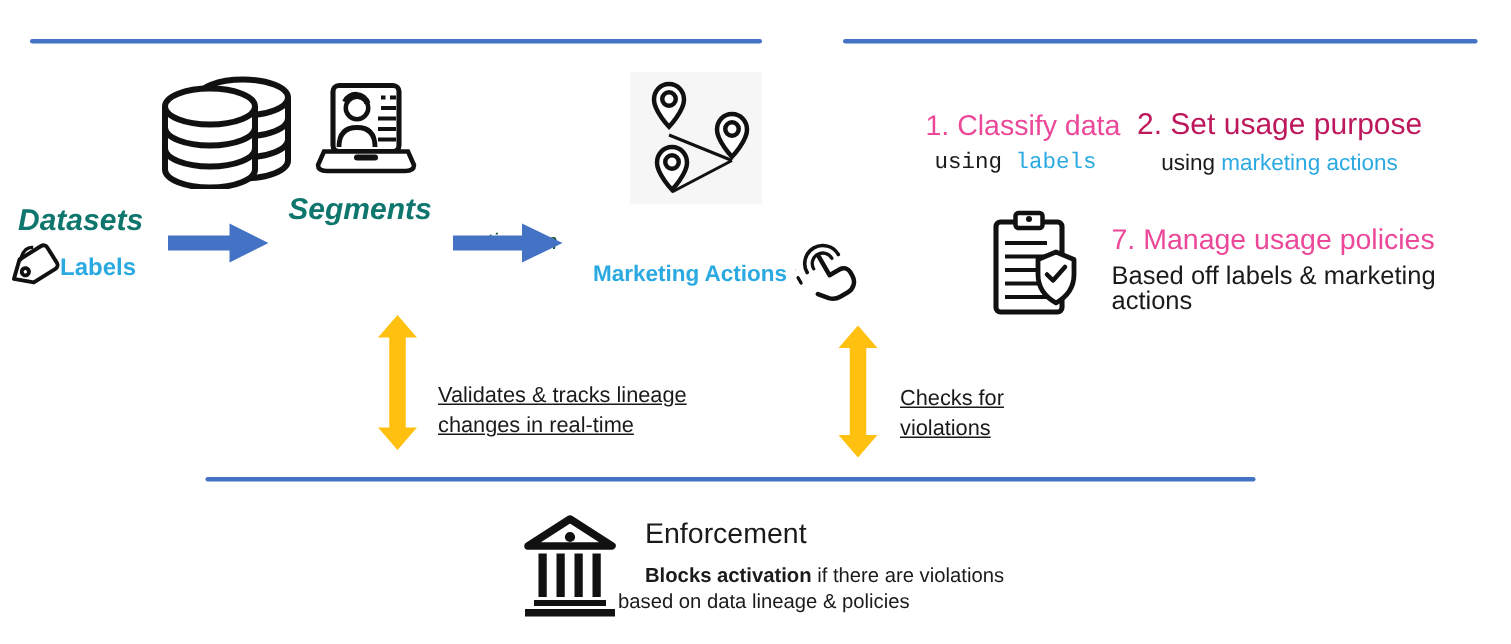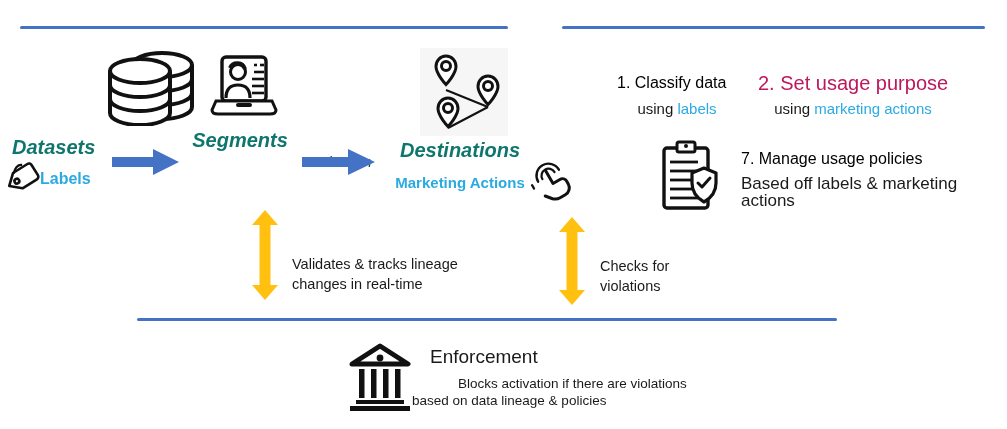--- a/index.html
+++ b/index.html
@@ -5,24 +5,24 @@
   html,body{margin:0;padding:0;background:#fff;}
   .canvas{
     position:relative;width:1007px;height:429px;background:#ffffff;overflow:hidden;
     font-family:"Liberation Sans", sans-serif;color:#1a1a1a;
   }
   .abs{position:absolute;}
   .hline{height:3px;background:#4472C4;border-radius:2px;}
   .red-label{color:#0f766e;font-style:italic;font-weight:bold;font-size:20px;line-height:27px;}
   .cyan-label{color:#2BAAE2;font-weight:600;font-size:15px;}
   .blue-italic{color:#14532d;font-style:italic;font-size:15px;margin-top:24px;}
-  .step-title{font-size:16px;color:#000000;}
+  .step-title{font-size:19px;color:#ec4899;}
   .step-title-lg{font-size:20px;color:#be185d;}
   .step-sub{font-size:15px;color:#1a1a1a;}
-  .note{font-size:14.5px;line-height:20px;color:#1a1a1a;}
+  .note{font-size:14.5px;line-height:20px;color:#1a1a1a;text-decoration:underline;}
   .small-note{font-size:13.5px;line-height:17px;color:#1a1a1a;}
   .center{text-align:center;}
   svg{display:block;}
 </style>
 </head>
 <body>
 
 <div class="canvas">
 
   <div class="abs hline" style="left:20px;top:26px;width:488px;"></div>
@@ -109,37 +109,36 @@
           <circle cx="12" cy="12" r="4.5"></circle>
         </g>
         <g transform="translate(12,44)">
           <path d="M12 2 C6 2 2 7 2 12.5 c0 7.5 10 18 10 18 s10 -10.5 10 -18 C22 7 18 2 12 2 z"></path>
           <circle cx="12" cy="12" r="4.5"></circle>
         </g>
       </g>
     </svg>
   </div>
 
-  <div class="abs red-label center" style="left:392px;top:137px;width:136px;">Destinations</div>
   <div class="abs cyan-label center" style="left:392px;top:174px;width:136px;">Marketing Actions</div>
 
   <div class="abs" style="left:530px;top:155px;">
     <svg width="42" height="50" viewBox="0 0 42 50">
       <g transform="rotate(-30 21 25)" stroke="#111" fill="none" stroke-linecap="round" stroke-linejoin="round">
         <path d="M9 20 a12 12 0 0 1 24 0" stroke-width="2.4"></path>
         <path d="M14 20 a7 7 0 0 1 14 0" stroke-width="2.2"></path>
         <path d="M21 14 v15 m0 0 h8 a5 5 0 0 1 5 5 v3 a8 8 0 0 1 -8 8 h-6 a10 10 0 0 1 -7 -3 l-5 -6" stroke-width="3"></path>
         <line x1="2" y1="10" x2="2" y2="14" stroke-width="2.2"></line>
         <line x1="2" y1="20" x2="2" y2="24" stroke-width="2.2"></line>
       </g>
     </svg>
   </div>
 
   <div class="abs step-title" style="left:617px;top:74px;">1. Classify data</div>
-  <div class="abs step-sub center" style="left:612px;top:100px;width:130px;">
+  <div class="abs step-sub center" style="left:612px;top:100px;width:130px;font-family:Liberation Mono, monospace;">
     <span>using </span><span class="cyan-label" style="font-weight:400;">labels</span>
   </div>
 
   <div class="abs step-title-lg" style="left:758px;top:72px;">2. Set usage purpose</div>
   <div class="abs step-sub center" style="left:758px;top:100px;width:190px;">
     <span>using </span><span class="cyan-label" style="font-weight:400;">marketing actions</span>
   </div>
 
   <div class="abs" style="left:658px;top:140px;">
     <svg width="62" height="72" viewBox="0 0 62 72">
@@ -195,17 +194,17 @@
         <rect x="39" y="27" width="5.5" height="29"></rect>
         <rect x="51" y="27" width="5.5" height="29"></rect>
       </g>
       <rect x="12" y="58" width="48" height="4" fill="#111"></rect>
       <rect x="6" y="64" width="60" height="5" fill="#111"></rect>
     </svg>
   </div>
 
   <div class="abs" style="left:430px;top:346px;font-size:19px;">Enforcement</div>
   <div class="abs small-note" style="left:430px;top:375px;">
-    <span style="font-weight:normal;margin-left:28px;">Blocks activation</span><span> if there are violations</span>
+    <span style="font-weight:bold;">Blocks activation</span><span> if there are violations</span>
   </div>
   <div class="abs small-note" style="left:412px;top:392px;">based on data lineage &amp; policies</div>
 
 </div>
 
 </body></html>

